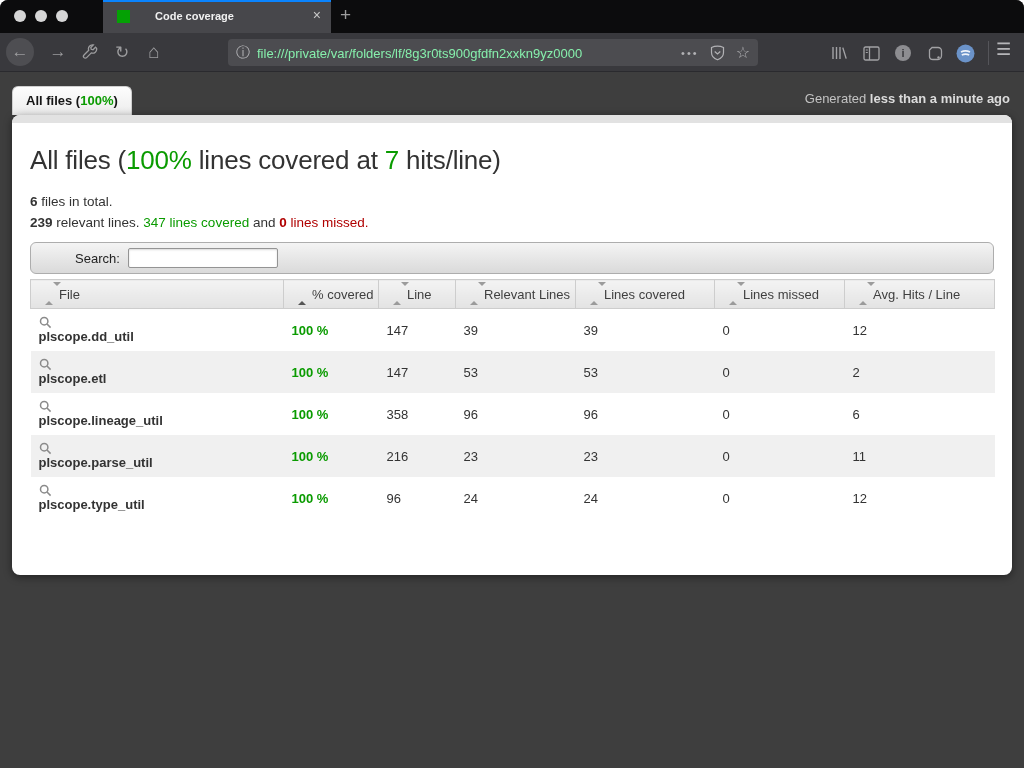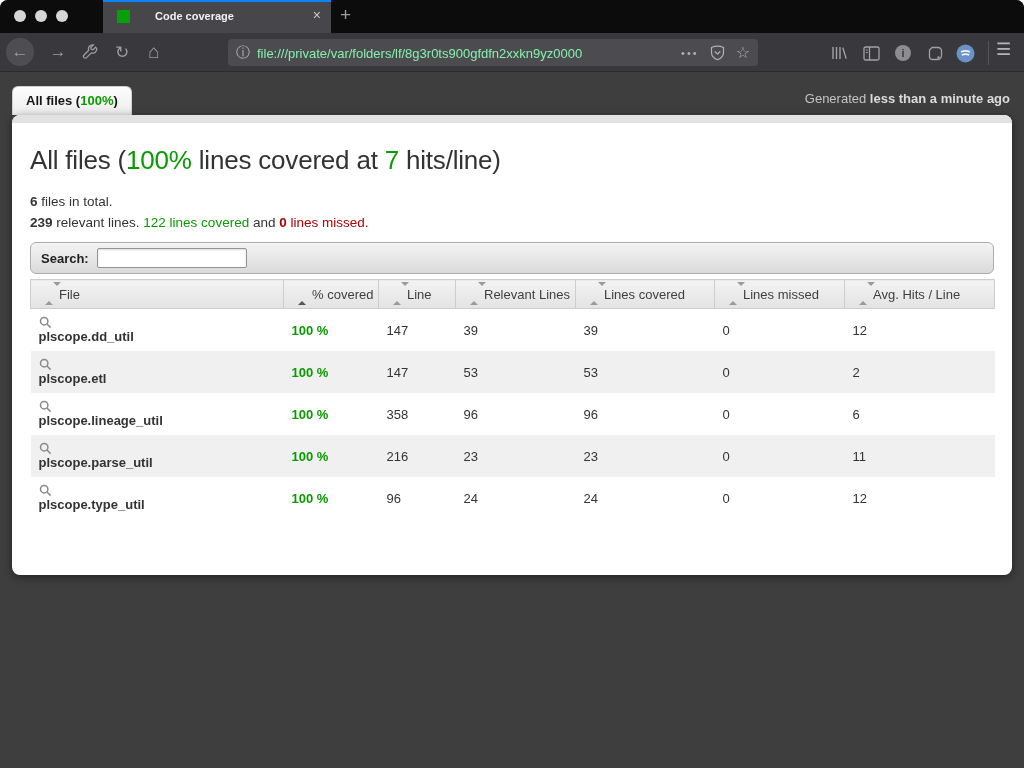--- a/index.html
+++ b/index.html
@@ -45,21 +45,21 @@
   .cardstrip { height:8px; background:#e2e2e2; }
   .cardinner { padding:0 18px; }
 
   h1 { margin-top:22px; font-size:26px; font-weight:normal; color:#333; letter-spacing:-0.2px; }
   .stats { margin-top:15px; font-size:13.5px; color:#333; line-height:21px; }
   .stats b { font-weight:bold; }
   .red { color:#b00000; }
 
   .graybar { margin-top:9px; background:linear-gradient(#f4f4f4,#dadada); border:1px solid #adadad; border-radius:6px;
              padding:5px 10px; font-size:13px; color:#222; display:flex; align-items:center; }
-  .graybar b { font-weight:bold; }
+  .graybar b { font-weight:normal;margin-left:34px; }
   .searchinput { margin-left:8px; width:150px; height:20px; border:1px solid #949494; border-radius:2px; font-size:12px; padding:0 4px;
                  box-shadow:inset 0 1px 2px rgba(0,0,0,0.15); }
 
   table { width:100%; border-collapse:collapse; margin-top:5px; table-layout:fixed; }
   thead th { background:linear-gradient(#f3f3f3,#e3e3e3); border:1px solid #cdcdcd; border-right:none;
              font-size:13px; font-weight:normal; color:#3f3f3f; text-align:left; padding:6px 14px; white-space:nowrap; overflow:hidden; }
   thead th:last-child { border-right:1px solid #cdcdcd; }
   .sorticon { display:inline-block; width:9px; margin-right:5px; vertical-align:1px; }
   .tri { width:0; height:0; border-left:4px solid transparent; border-right:4px solid transparent; }
   .tri-up { border-bottom:4px solid #9b9b9b; margin-bottom:2px; }
@@ -158,21 +158,21 @@
     <div class="generated"><span>Generated </span><b>less than a minute ago</b></div>
 
     <div class="card">
       <div class="cardstrip"></div>
       <div class="cardinner">
 
         <h1><span>All files (</span><span class="green">100%</span><span> lines covered at </span><span class="green">7</span><span> hits/line)</span></h1>
 
         <div class="stats">
           <div><b>6</b><span> files in total.</span></div>
-          <div><b>239</b><span> relevant lines. </span><span class="green">122 lines covered</span><span> and </span><b class="red">0</b><span class="red"> lines missed.</span></div>
+          <div><b>239</b><span> relevant lines. </span><span class="green">347 lines covered</span><span> and </span><b class="red">0</b><span class="red"> lines missed.</span></div>
         </div>
 
         <div class="graybar">
           <b>Search:</b>
           <input class="searchinput" type="text" style="">
         </div>
 
         <table>
           <colgroup>
               <col style="width:253px">

